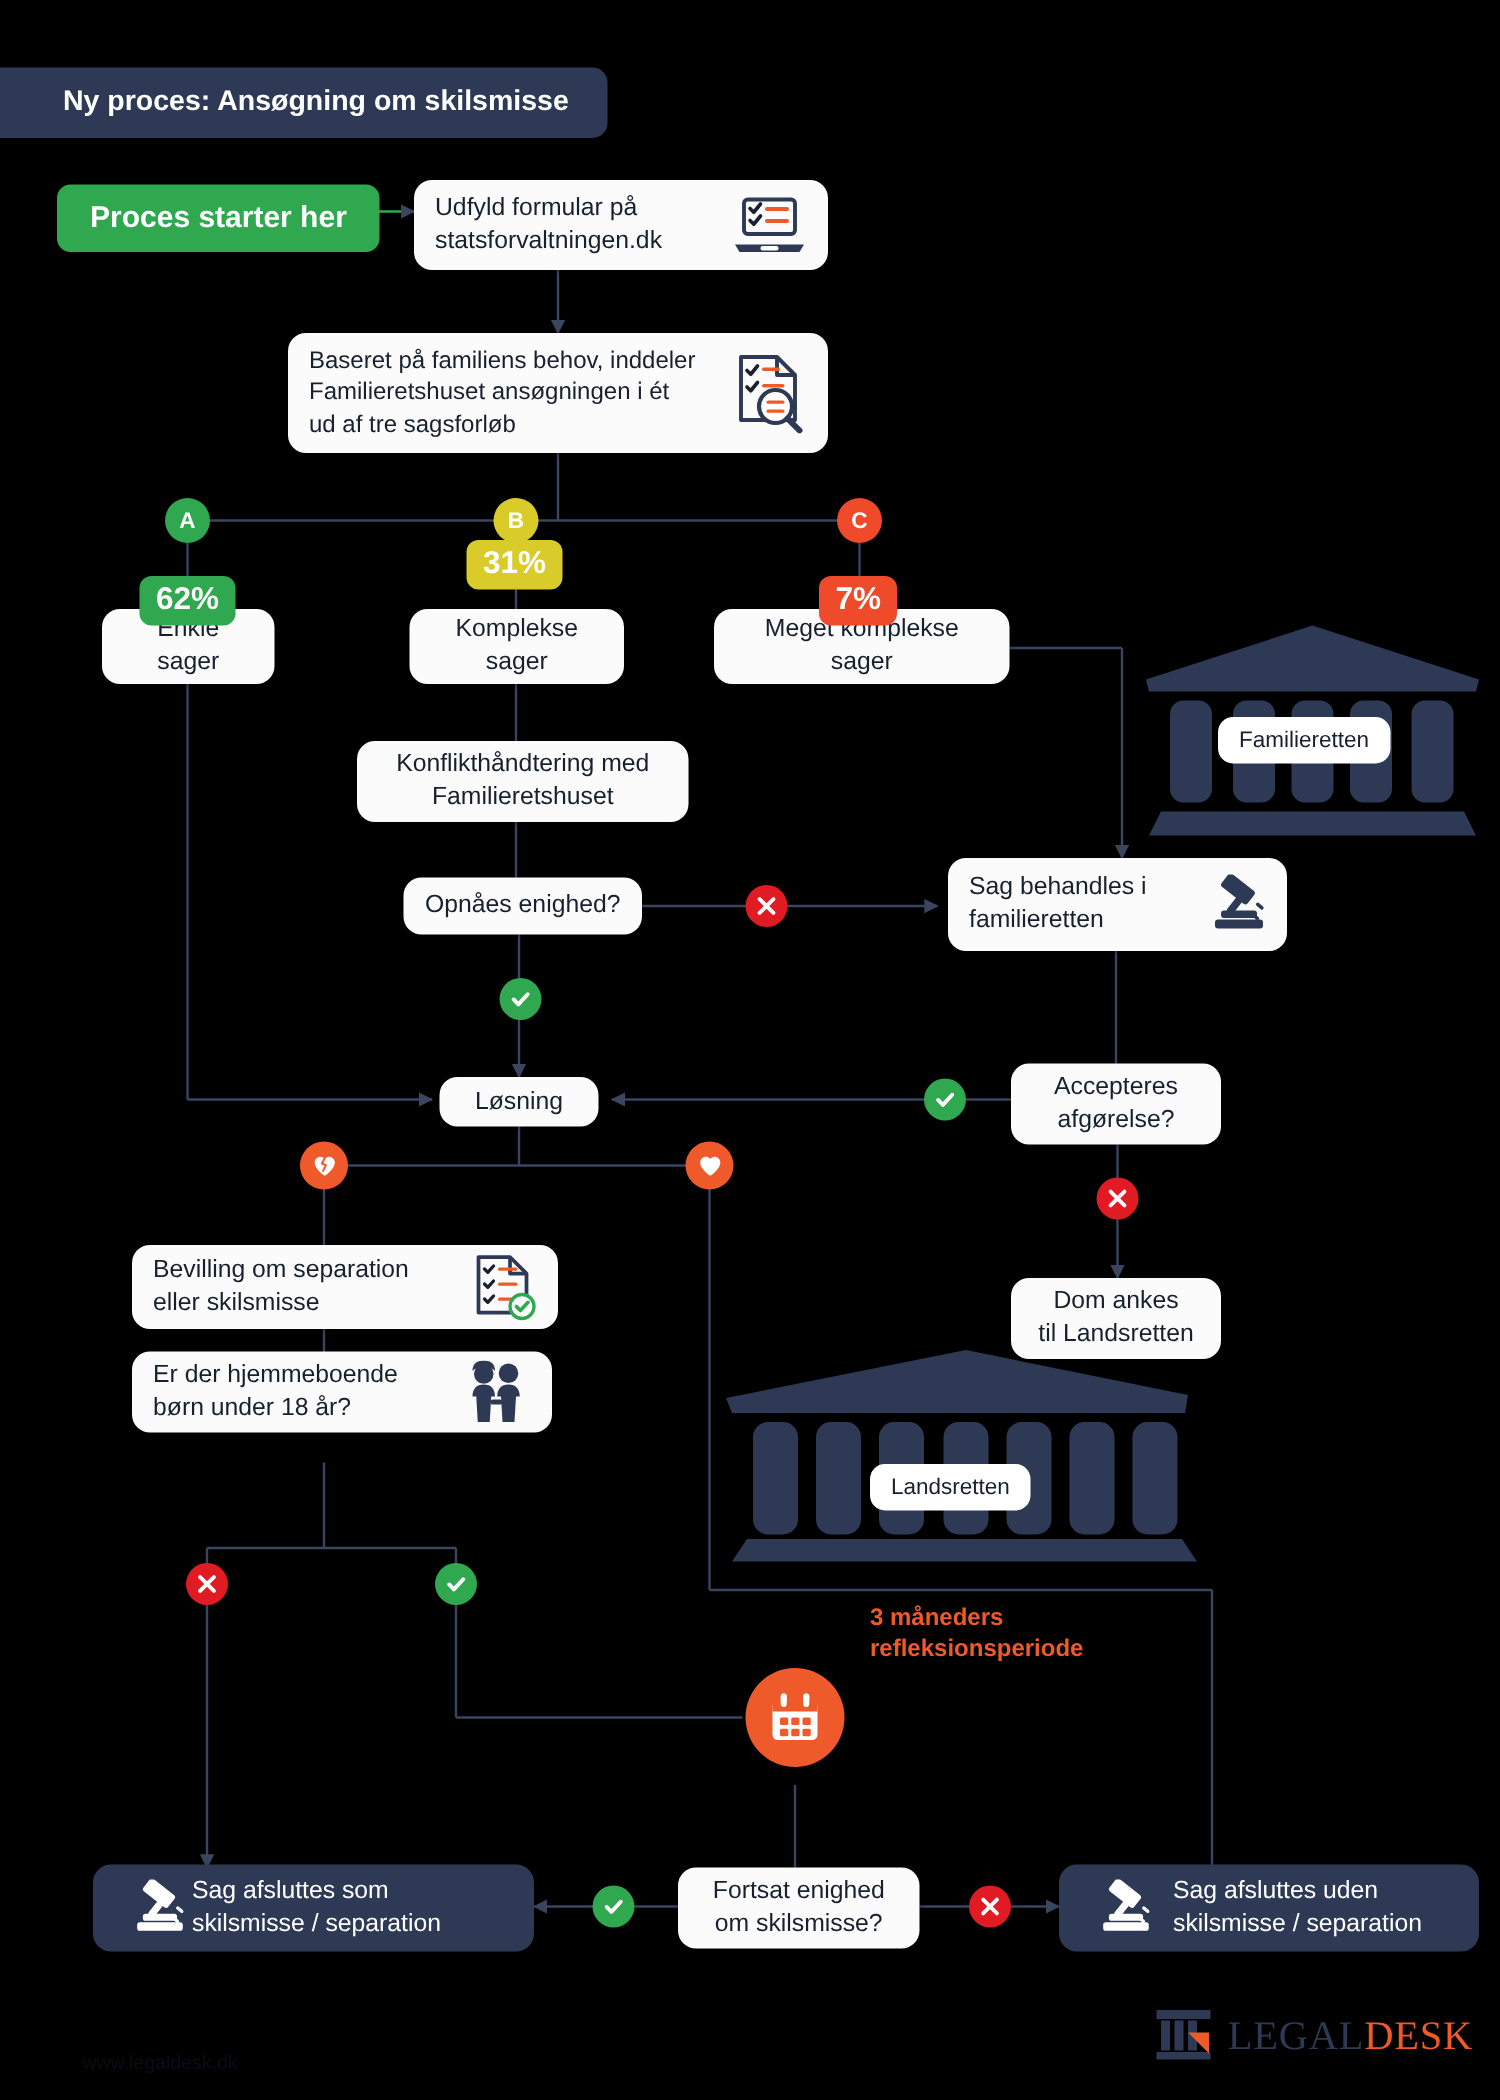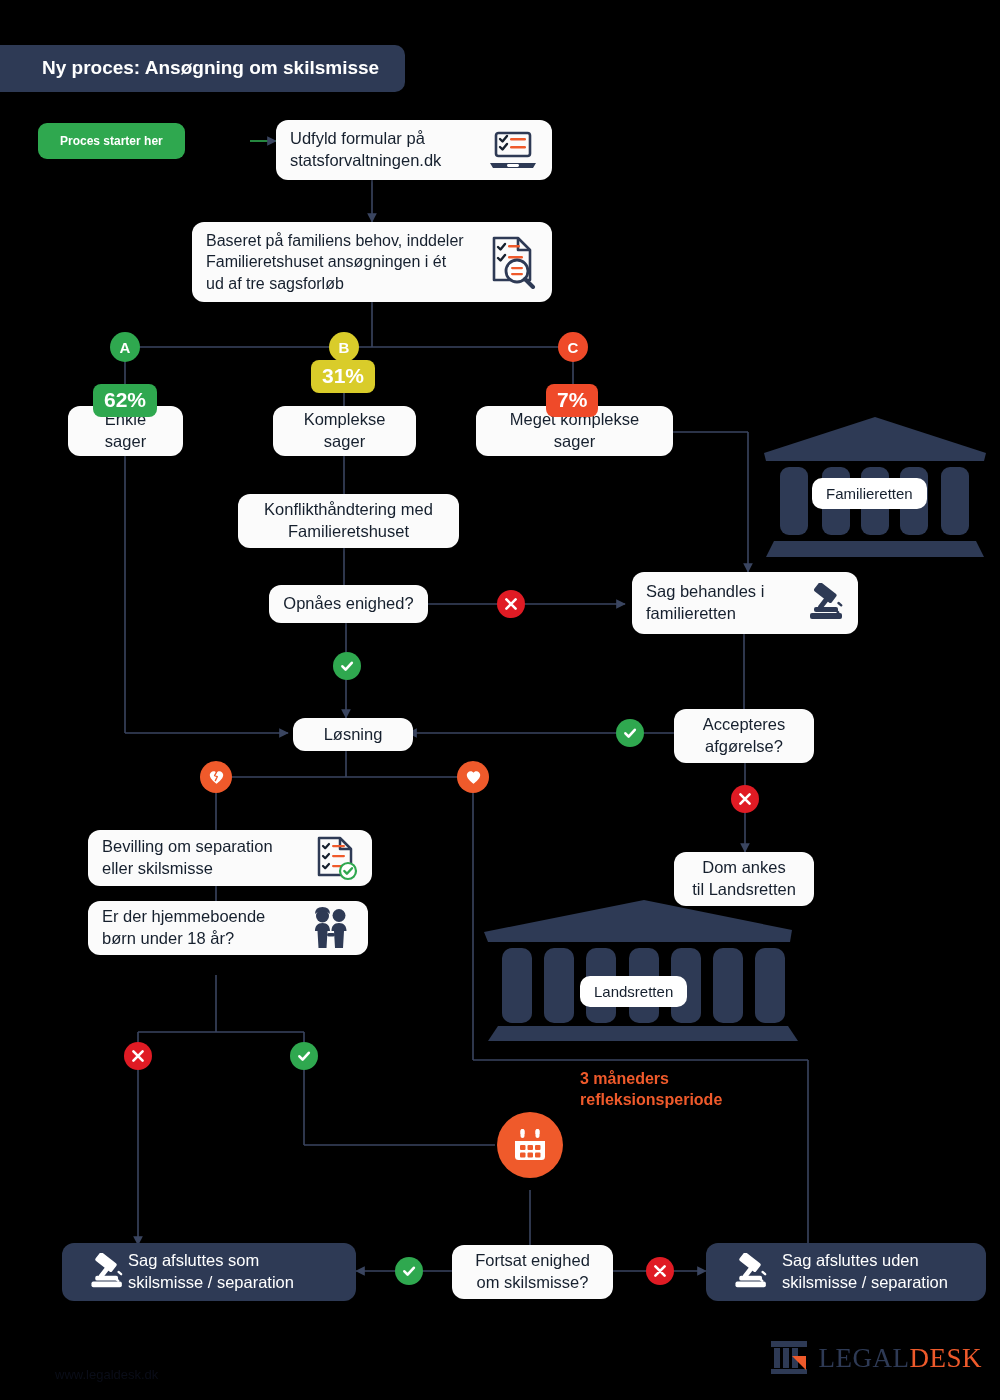--- a/index.html
+++ b/index.html
@@ -44,21 +44,21 @@
     border-radius: 0 10px 10px 0;
     z-index: 6;
   }
 
   
   .start-pill {
     position: absolute;
     left: 38px; top: 123px;
     background: #2fa84f;
     color: #ffffff;
-    font-size: 12px;
+    font-size: 20px;
     font-weight: bold;
     padding: 11px 22px;
     border-radius: 9px;
     z-index: 6;
   }
 
   
   .letter {
     position: absolute;
     width: 30px; height: 30px;
@@ -337,21 +337,21 @@
         <rect x="16" y="30" width="32" height="6" rx="2" fill="#2e3a55"></rect>
         <rect x="27" y="13" width="5" height="14" rx="2" transform="rotate(38 29 20)" fill="#2e3a55"></rect>
         <g fill="#2e3a55">
             <rect x="43" y="20" width="6" height="2.4" rx="1.2" transform="rotate(40 46 21)"></rect>
             <rect x="40" y="27" width="6" height="2.4" rx="1.2" transform="rotate(40 43 28)"></rect>
           </g>
       </svg>
     </span>
   </div>
 
-  <div class="node center" style="left:293px; top:718px; width:120px; height:33px;">
+  <div class="node center" style="left:293px; top:718px; width:106px; height:33px;">
     <span class="txt">Løsning</span>
   </div>
 
   <div class="node center" style="left:674px; top:709px; width:140px; height:54px;">
     <span class="txt">Accepteres
 afgørelse?</span>
   </div>
   <div class="marker yes" style="left:616px; top:719px;">
     <svg viewBox="0 0 16 16">
         <path d="M3.4 8.3 L6.6 11.6 L12.8 4.8" fill="none" stroke="#fff" stroke-width="2.6" stroke-linecap="round" stroke-linejoin="round"></path>

